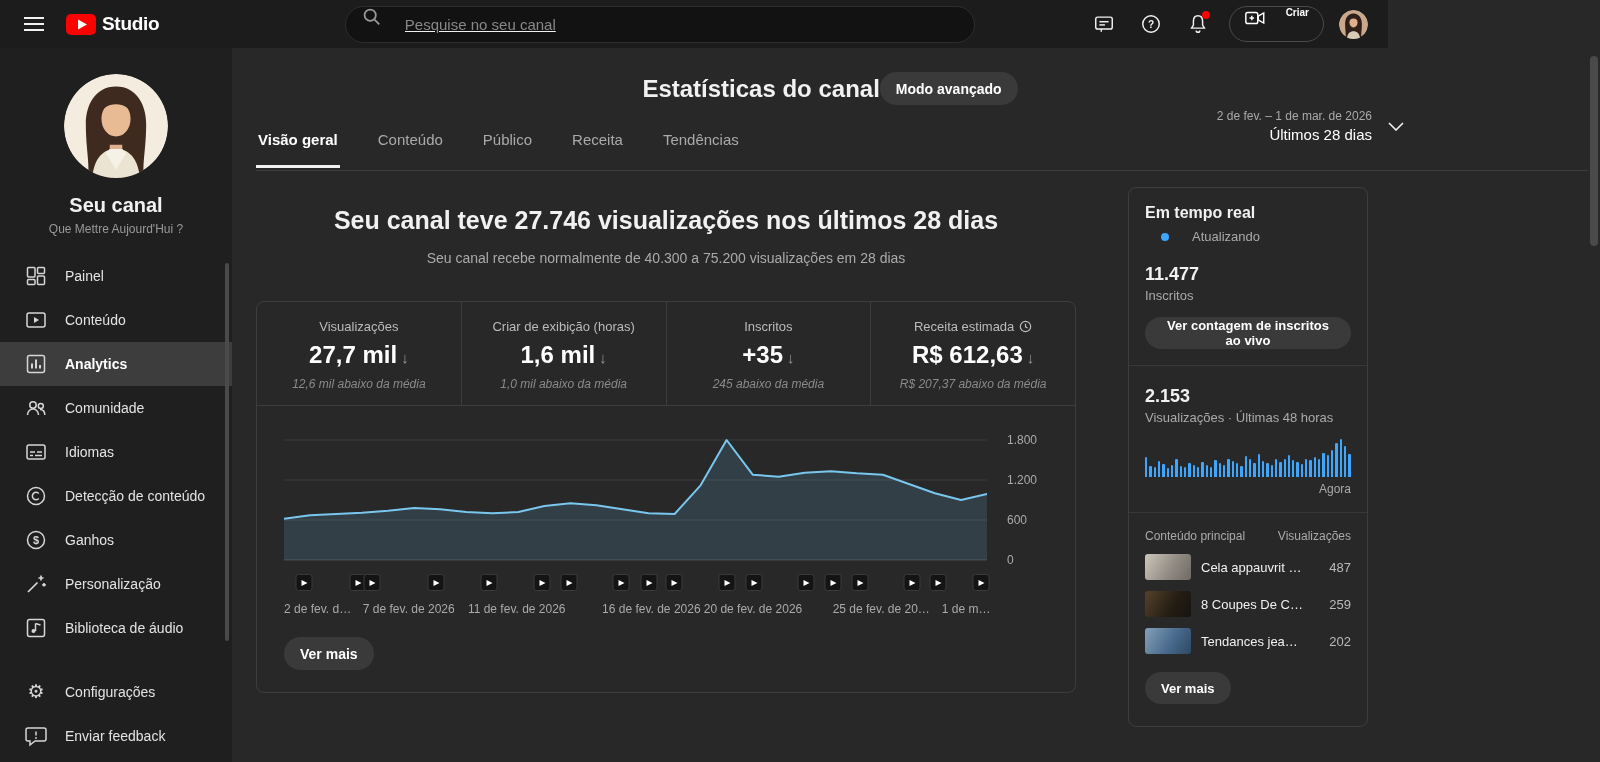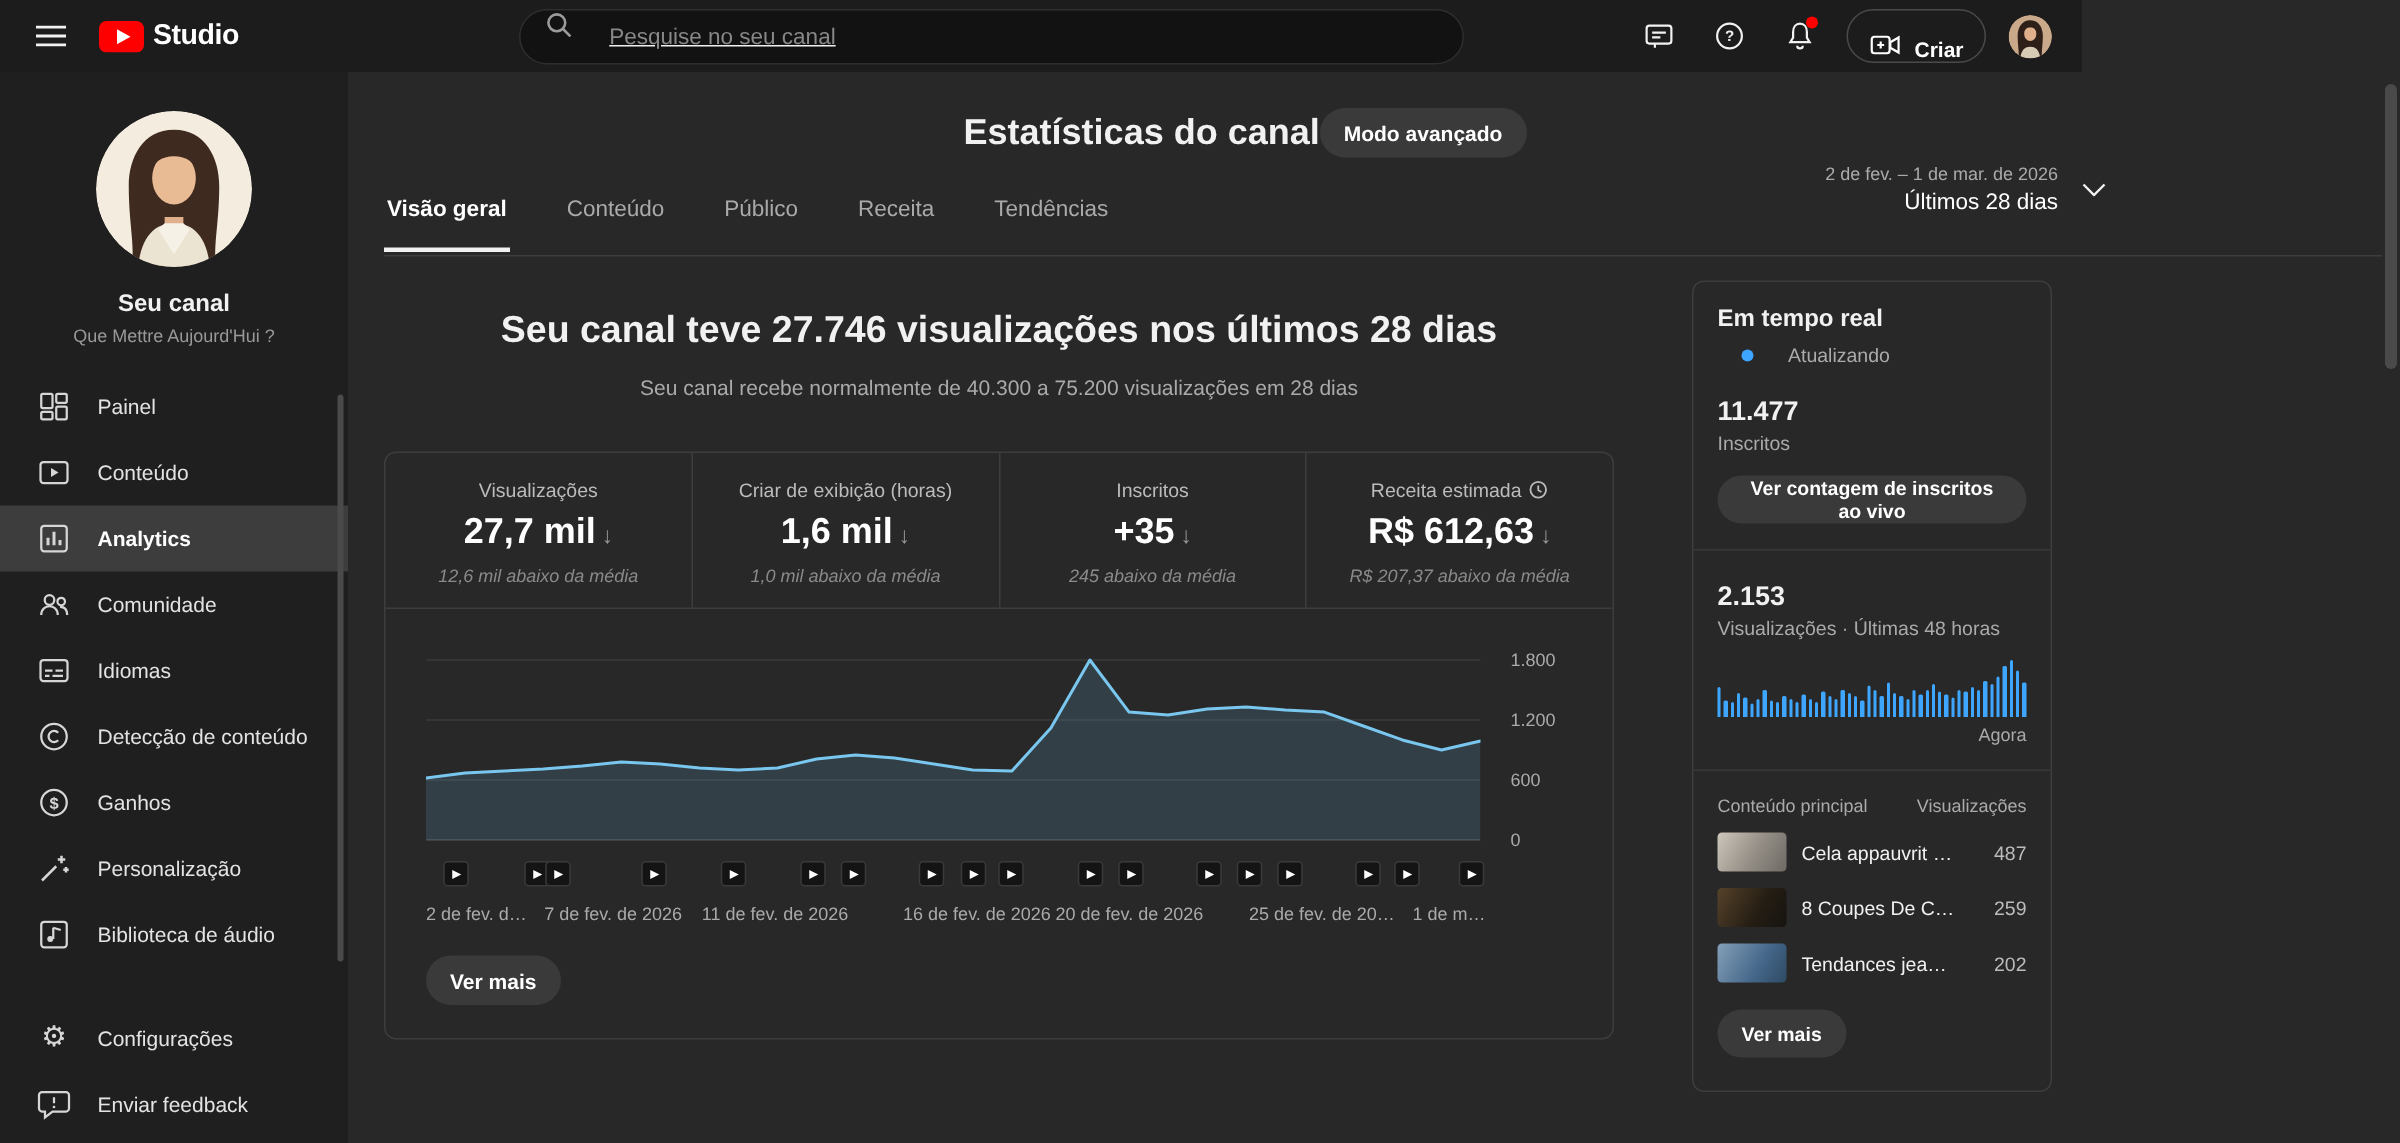--- a/index.html
+++ b/index.html
@@ -16,32 +16,32 @@
   .logo-text { font-size:19px; font-weight:700; letter-spacing:-0.3px; color:#fff; }
   .search-wrap { flex:1; display:flex; justify-content:center; }
   .searchbar { width:630px; height:37px; background:#121212; border:1px solid #2e2e2e;
     border-radius:20px; display:flex; padding:0 16px; gap:24px;text-decoration:underline; }
   .searchbar input { flex:1; background:transparent; border:none; outline:none; color:#f1f1f1;
     font-size:15px; font-family:inherit; }
   .searchbar input::placeholder { color:#888; }
   .topbar-right { display:flex; align-items:center; gap:15px; padding-right:20px; }
   .badge-dot { position:absolute; top:3px; right:4px; width:8px; height:8px; border-radius:50%;
     background:#f00; }
-  .create-btn { display:flex; align-items:flex-end; gap:8px; height:36px; padding:0 14px;
+  .create-btn { display:flex; align-items:flex-start; gap:20px; height:36px; padding:0 14px;
     border:1px solid #4a4a4a; border-radius:18px; background:transparent; color:#fff;
-    font-size:14px; font-weight:700; cursor:pointer; font-family:inherit; }
+    font-size:10px; font-weight:700; cursor:pointer; font-family:inherit; }
   .avatar-sm { width:29px; height:29px; border-radius:50%; overflow:hidden; cursor:pointer;
     border:none; background:none; padding:0; }
 
   
   .sidebar { position:fixed; top:48px; left:0; width:232px; height:714px; background:#1f1f1f;
     display:flex; flex-direction:column; z-index:20; }
   .channel-block { text-align:center; padding-top:26px; }
   .avatar-lg { width:104px; height:104px; border-radius:50%; overflow:hidden; margin:0 auto; cursor:pointer; }
-  .channel-name { font-size:16px; font-weight:700; margin-top:16px; color:#f1f1f1; }
+  .channel-name { font-size:20px; font-weight:700; margin-top:16px; color:#f1f1f1; }
   .channel-sub { font-size:12px; color:#999; margin-top:5px; }
   .nav { margin-top:18px; }
   .nav-item { display:flex; align-items:center; height:44px; padding-left:24px; gap:17px;
     color:#e3e3e3; cursor:pointer; font-size:14px; }
   .nav-item svg, .nav-item .glyph { color:#d6d6d6; flex:0 0 24px; text-align:center; }
   .nav-item.active { background:#3d3d3d; font-weight:700; color:#fff; }
   .nav-footer { margin-top:auto; padding-bottom:4px; }
   .side-scroll { position:absolute; right:3px; top:215px; width:4px; height:378px;
     background:#4a4a4a; border-radius:2px; }
   .glyph { font-size:19px; line-height:24px; }

